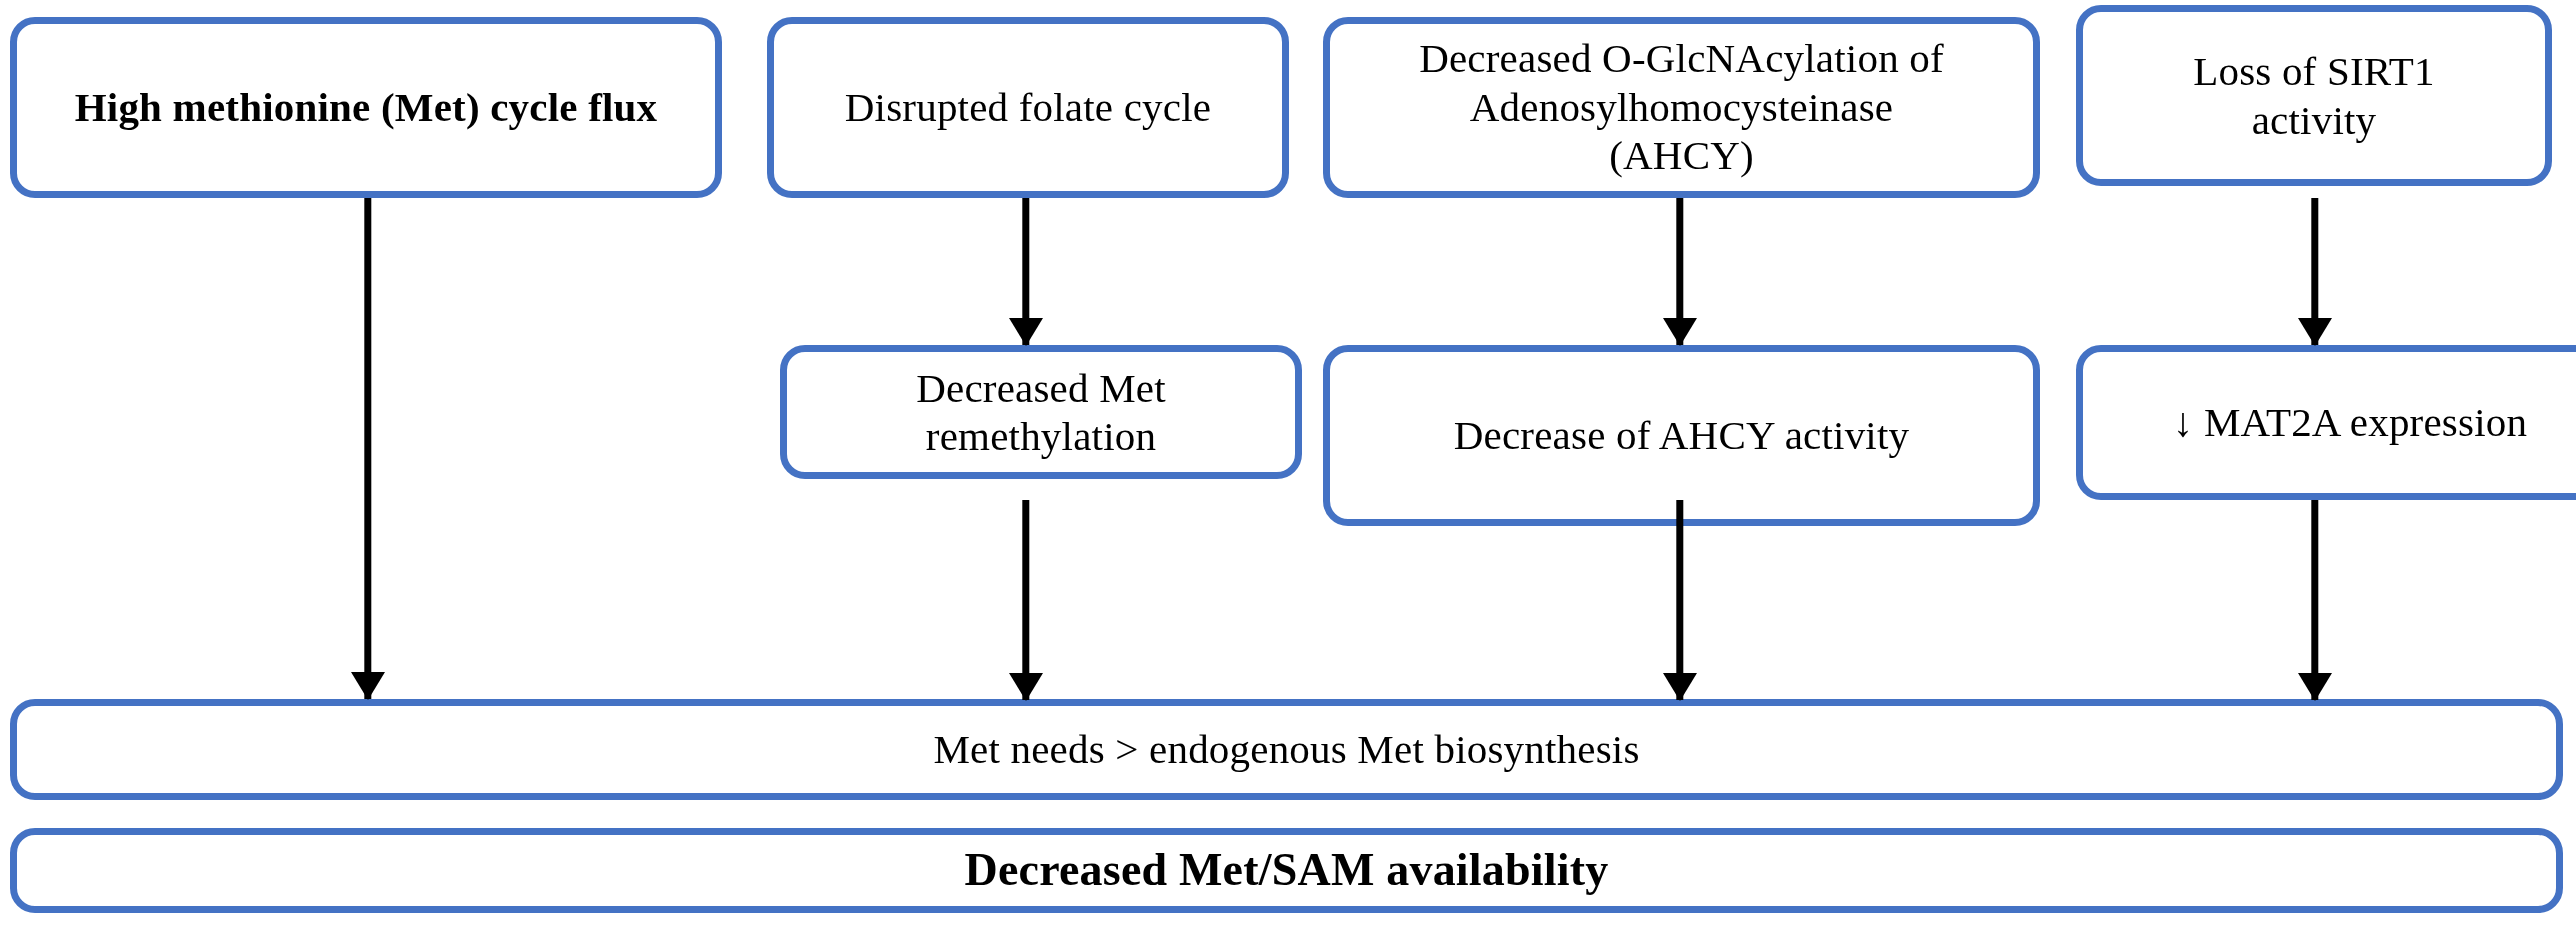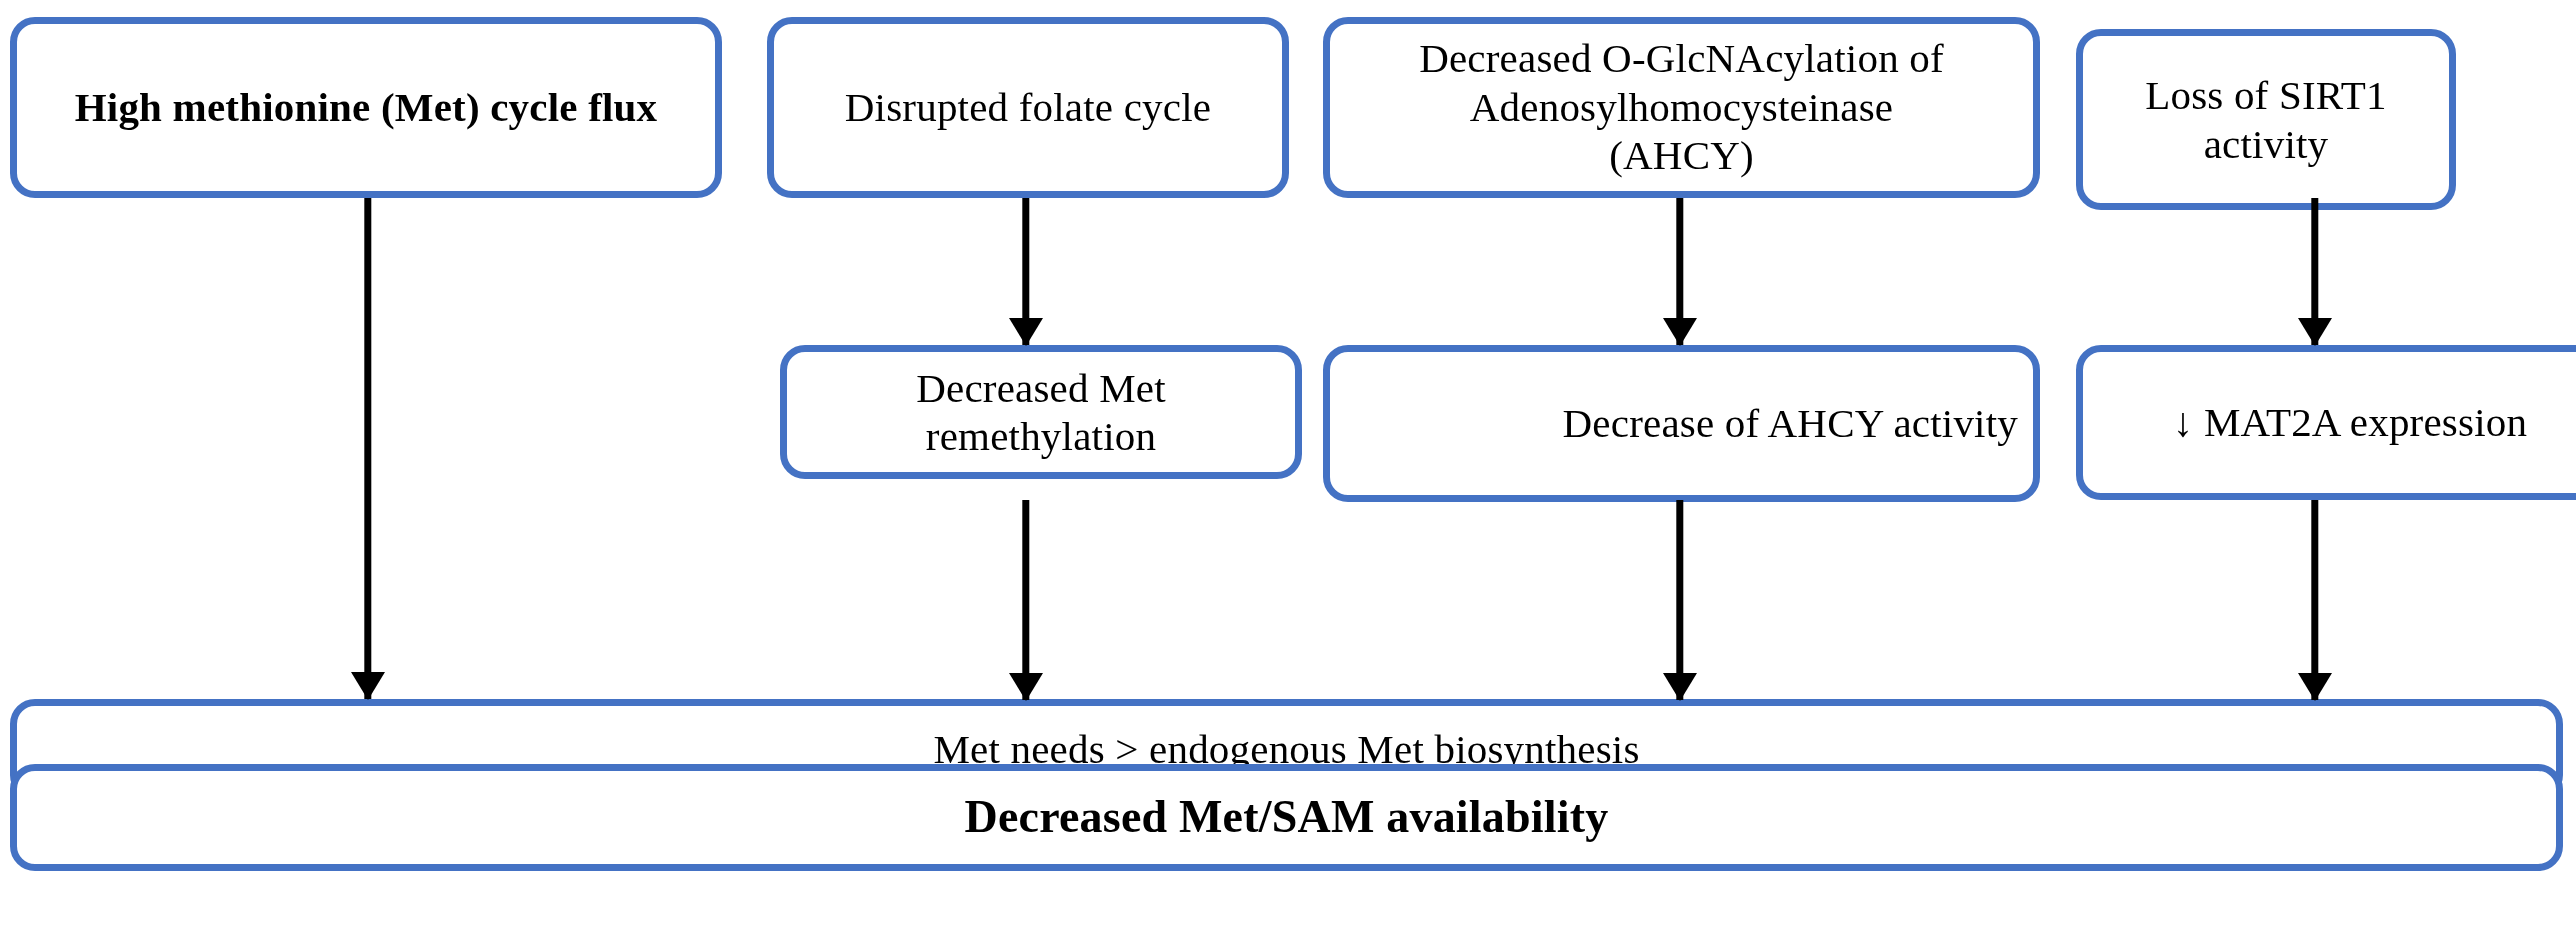--- a/index.html
+++ b/index.html
@@ -22,30 +22,30 @@
     line-height:1.18;
     letter-spacing:0.2px;
   }
   .node .label{display:block;white-space:pre-line;padding:0 15px;}
   .node.bold .label{font-weight:bold;font-size:46px;}
 
   
   #n-met-flux      {left:10px;  top:16.5px;  width:712px; height:181px;font-weight:bold;}
   #n-folate        {left:767px; top:16.5px;  width:522px; height:181px;}
   #n-oglcnac       {left:1323px;top:16.5px;  width:717px; height:181px;}
-  #n-sirt1         {left:2076px;top:29px;  width:380px; height:181px;}
+  #n-sirt1         {left:2076px;top:5px;  width:476px; height:181px;}
 
   
   #n-remethylation {left:780px; top:345px; width:522px; height:134px;}
-  #n-ahcy-activity {left:1323px;top:345px; width:717px; height:157px;justify-content:flex-end;}
+  #n-ahcy-activity {left:1323px;top:345px; width:717px; height:181px;}
   #n-mat2a         {left:2076px;top:345px; width:548px; height:155px;}
 
   
   #n-met-needs     {left:10px;  top:699px; width:2553px; height:101px;}
-  #n-decreased-sam {left:10px;  top:764px; width:2553px; height:107px;}
+  #n-decreased-sam {left:10px;  top:828px; width:2553px; height:85px;}
 
   .arrow{position:absolute;}
   .arrow .shaft{
     position:absolute;left:50%;top:0;transform:translateX(-50%);
     width:7.4px;height:100%;background:#000000;
   }
   .arrow .head{
     position:absolute;left:50%;bottom:-0.8px;transform:translateX(-50%);
     width:0;height:0;
     border-left:17.3px solid transparent;

